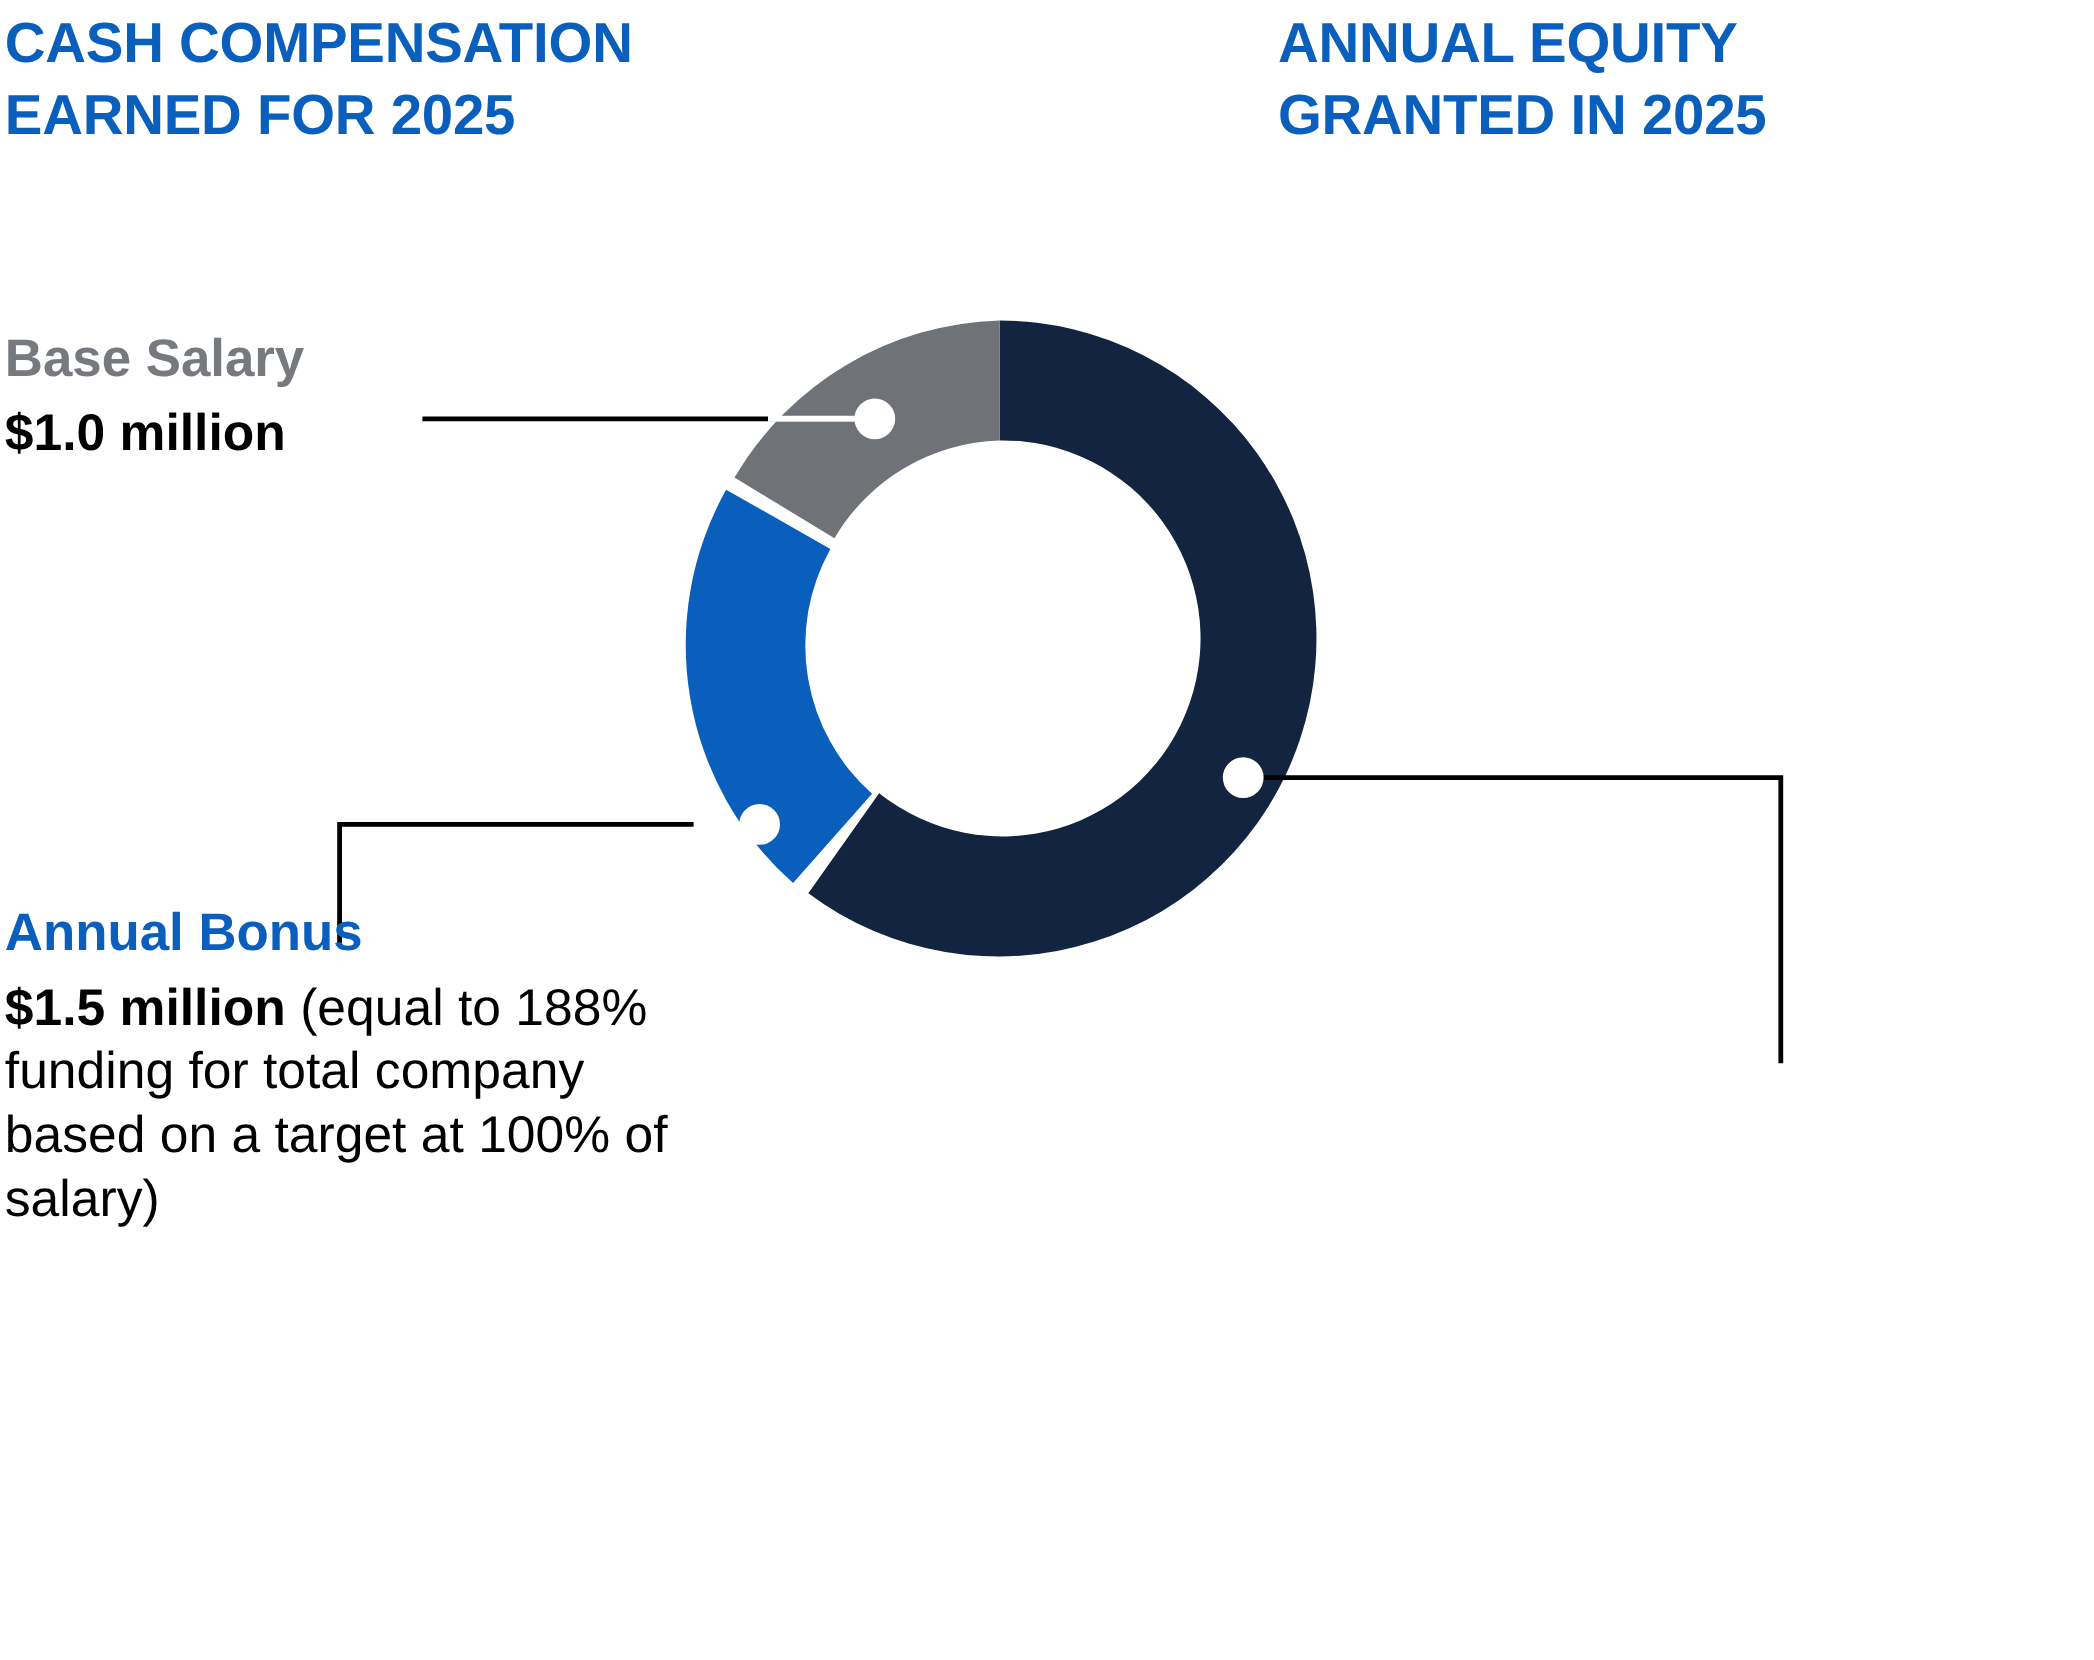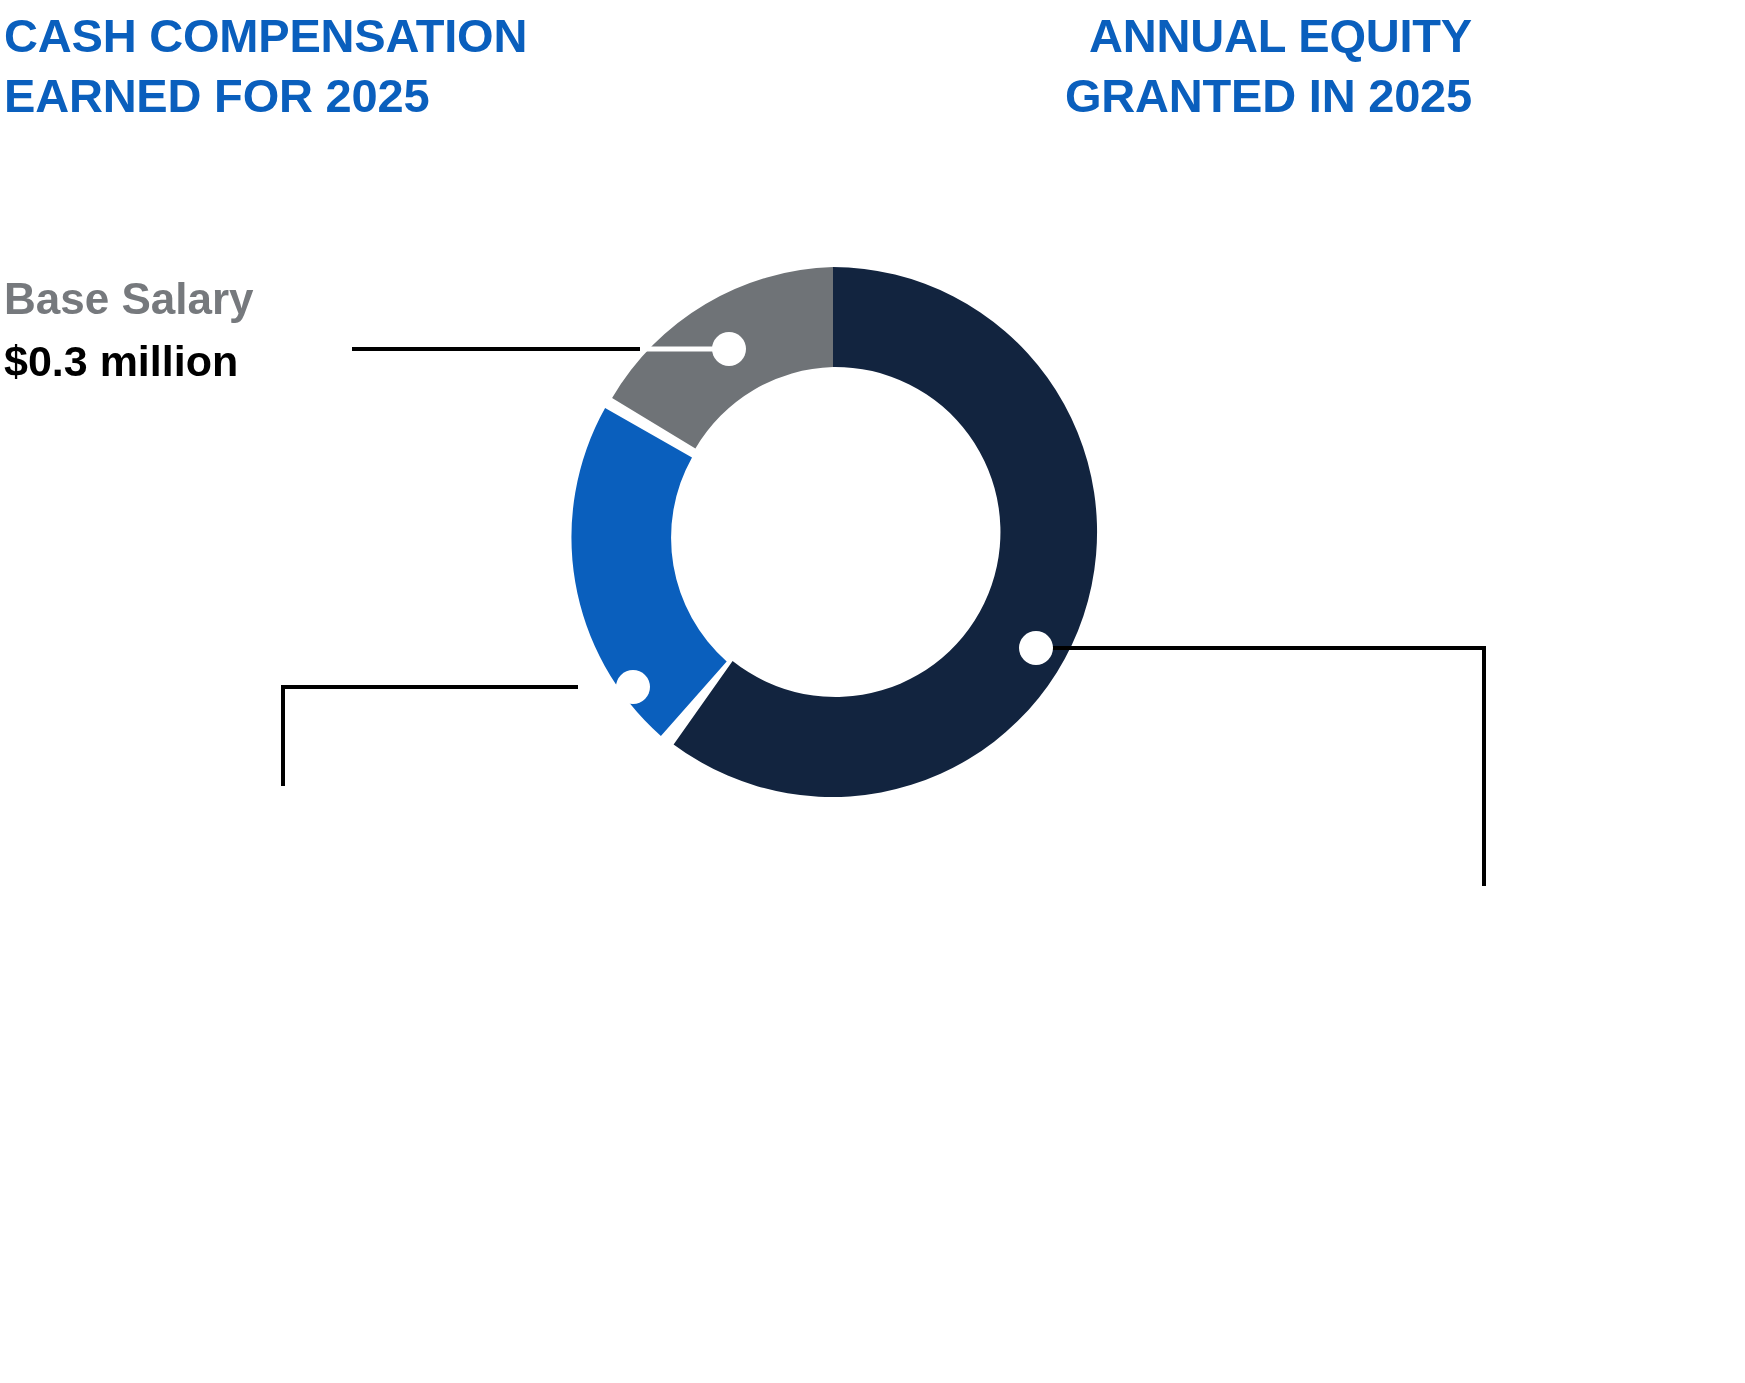--- a/index.html
+++ b/index.html
@@ -17,21 +17,21 @@
   .hdr{
     position:absolute;
     font-weight:bold;
     font-size:47px;
     line-height:1.28;
     letter-spacing:-0.2px;
     color:#0a5fbd;
     white-space:pre-line;
   }
   .hdr-left{left:4px;top:6px;text-align:left;}
-  .hdr-right{right:4px;top:6px;text-align:right;}
+  .hdr-right{right:4px;top:6px;text-align:left;}
 
   
   .callout{position:absolute;}
   .cap{
     font-weight:bold;
     font-size:44px;
     line-height:1.18;
     margin:0 0 10px 0;
   }
   .cap-gray{color:#76797d;}
@@ -97,21 +97,27 @@
       <line x1="578" y1="687" x2="633" y2="687" stroke="#ffffff" stroke-width="5"></line>
 
       <polyline points="1040,648 1484,648 1484,886" fill="none" stroke="#000000" stroke-width="4"></polyline>
       <circle cx="1036" cy="648" r="17" fill="#ffffff"></circle>
     </svg>
   </div>
 
   <div class="callout" id="base-salary-callout">
     <div class="cap cap-gray">Base Salary</div>
     <div class="body">
-      <b>$0.3 million</b><br>
+      <b>$1.0 million</b><br>
     </div>
   </div>
 
+  <div class="callout" id="annual-bonus-callout">
+    <div class="cap cap-blue">Annual Bonus</div>
+    <div class="body">
+      <b>$1.5 million</b><span> (equal to 188% funding for total company based on a target at 100% of salary)</span>
+    </div>
+  </div>
 
   <div class="callout" id="equity-callout">
   </div>
 
 </div>
 
 </body></html>

